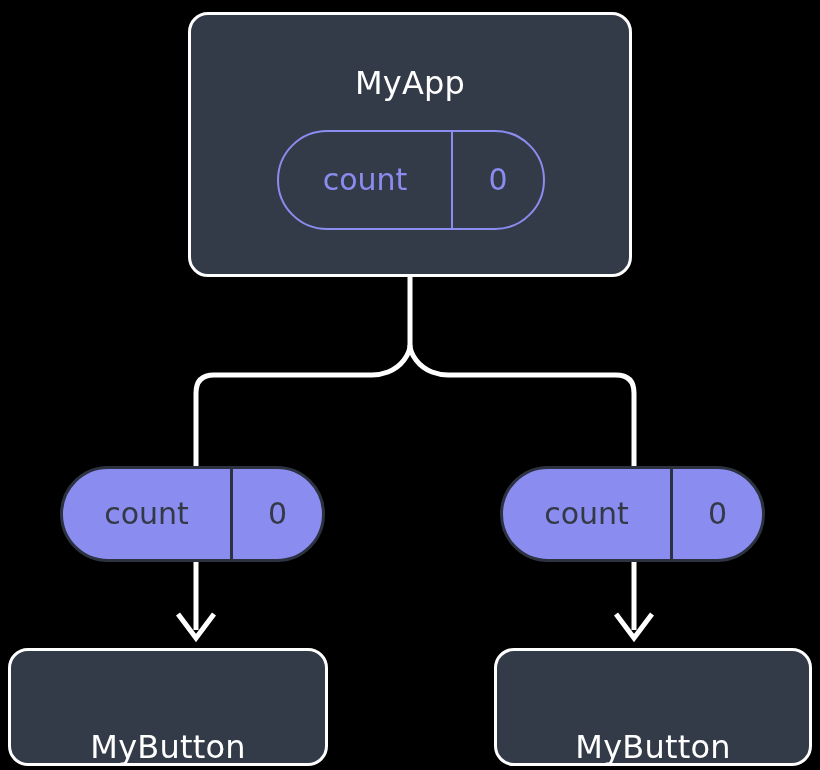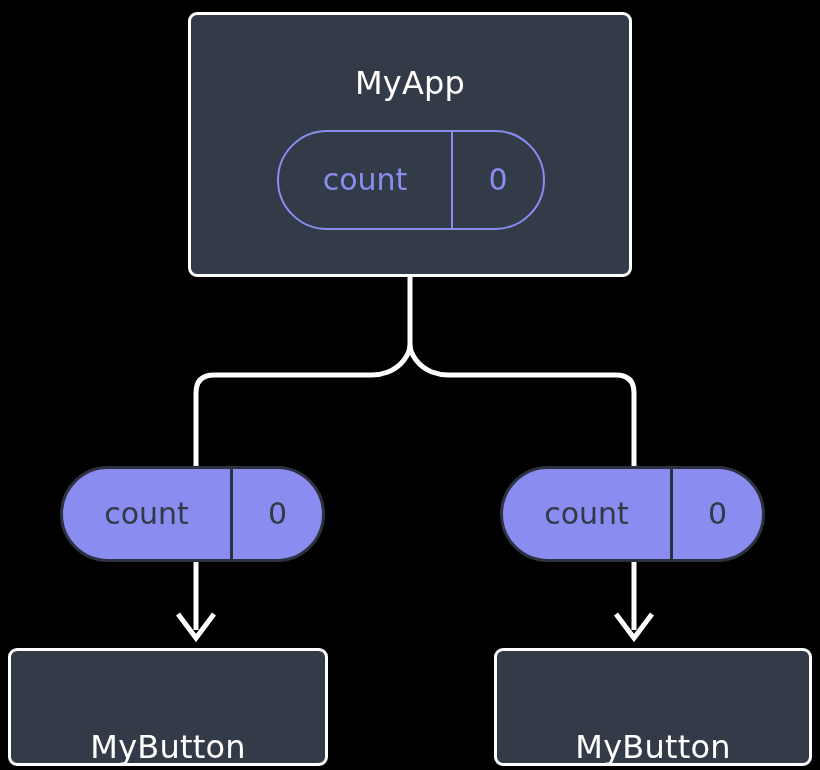--- a/index.html
+++ b/index.html
@@ -27,21 +27,21 @@
     height: 770px;
     pointer-events: none;
   }
 
   
   .node-box {
     position: absolute;
     box-sizing: border-box;
     background: #343b48;
     border: 3px solid #ffffff;
-    border-radius: 9px;
+    border-radius: 20px;
     display: flex;
     flex-direction: column;
     align-items: center;
   }
   .node-title {
     color: #ffffff;
     font-size: 32px;
     font-weight: 400;
     letter-spacing: 0.2px;
     line-height: 1;

